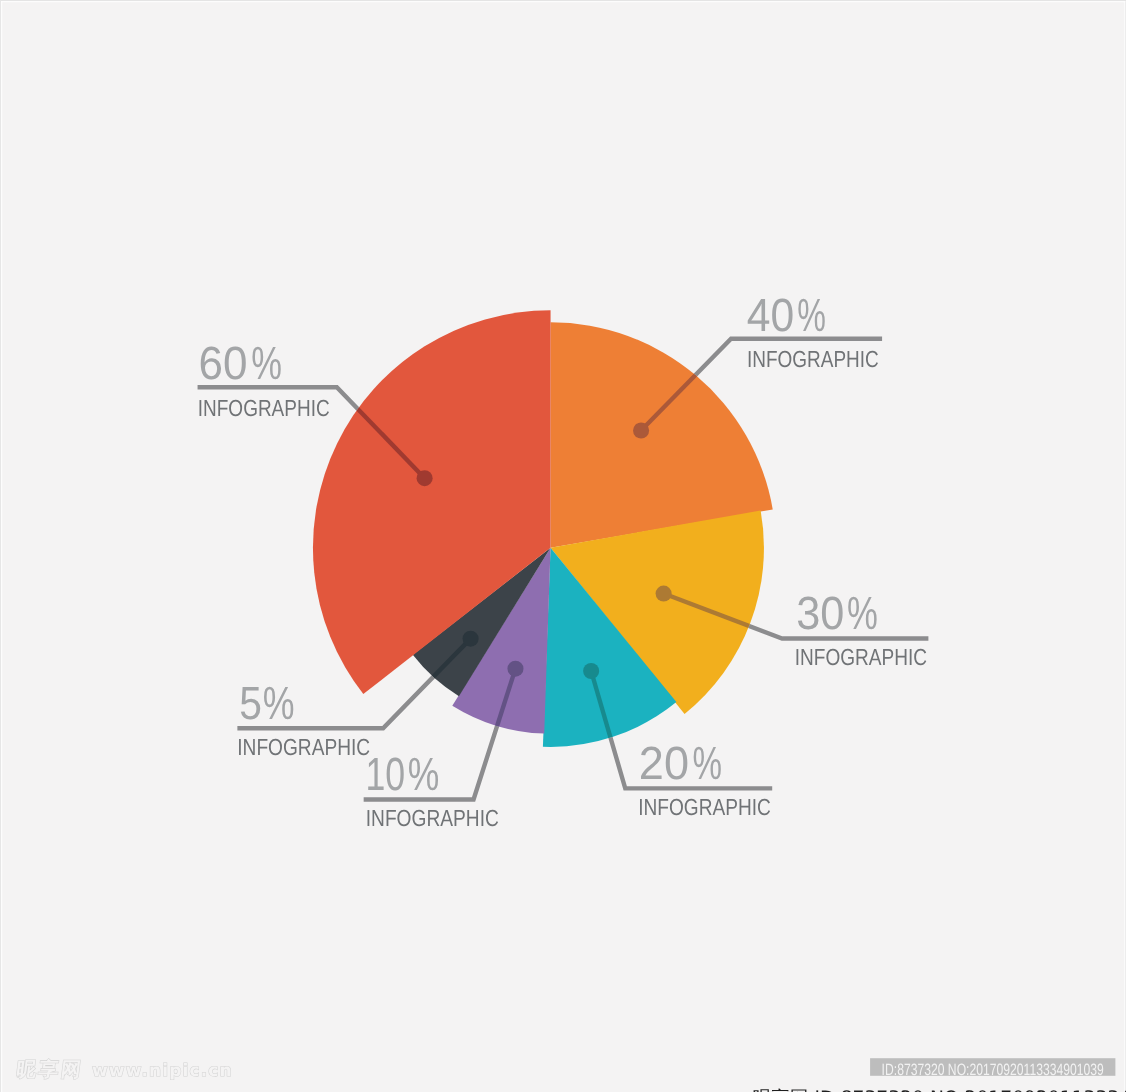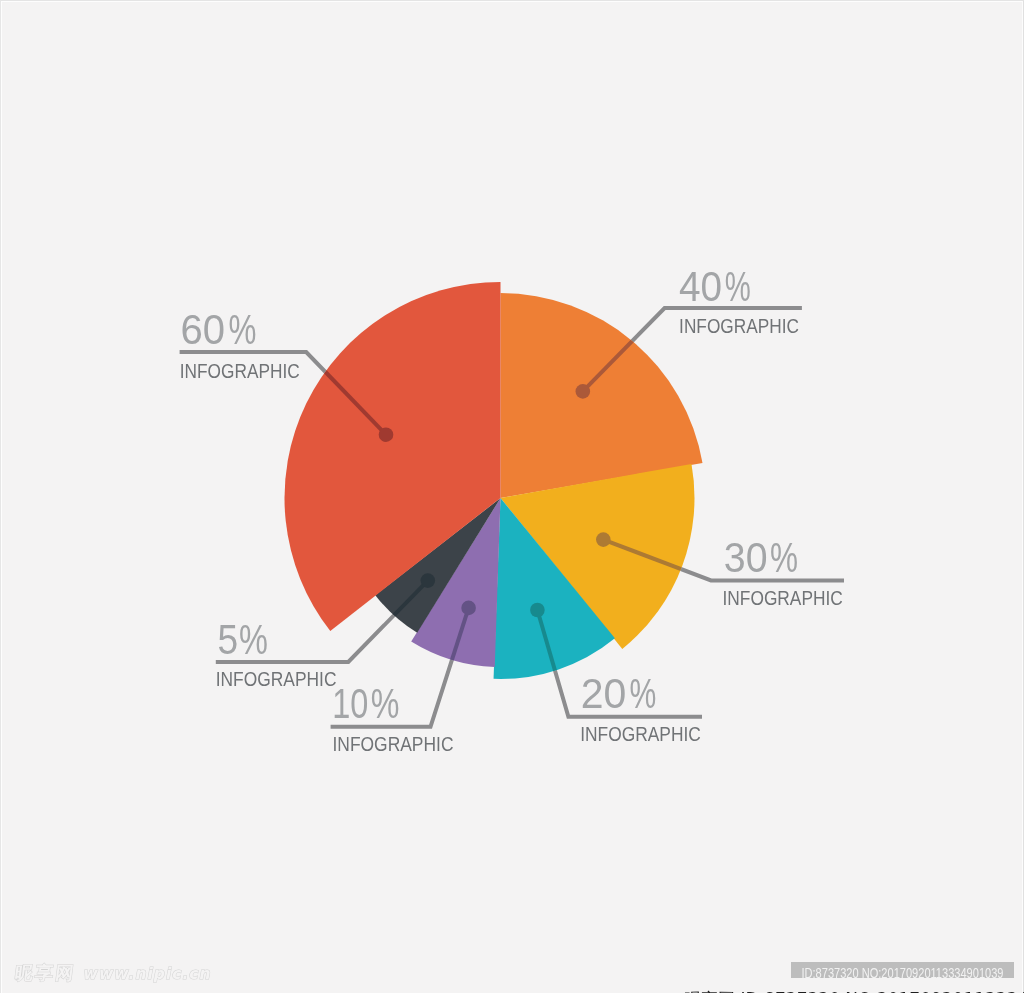--- a/index.html
+++ b/index.html
@@ -29,21 +29,21 @@
   .wm { position:absolute; pointer-events:none; }
   #wm-left { left:15px; top:964px; display:flex; align-items:baseline; }
   #wm-cn {
     font-size:18px; font-weight:bold; letter-spacing:2.2px;
     color:#f4f3f3; -webkit-text-stroke:1px #d3d3d3;
     paint-order:stroke fill;
     font-family:"DejaVu Sans", sans-serif; line-height:1;
     transform:skewX(-7deg); display:inline-block;
   }
   #wm-url {
-    font-size:15.5px; font-weight:bold; font-style:italic; letter-spacing:1px;
+    font-size:15.5px; font-weight:bold; letter-spacing:1px;
     color:#f4f3f3; -webkit-text-stroke:1px #d3d3d3;
     paint-order:stroke fill;
     font-family:"DejaVu Sans", sans-serif; line-height:1; margin-left:8px;
   }
   #wm-id {
     left:791px; top:962px; width:223px; height:16px;
     background:#bdbdbd; overflow:hidden;
   }
   #wm-id span {
     display:block; color:#f2f2f2;

